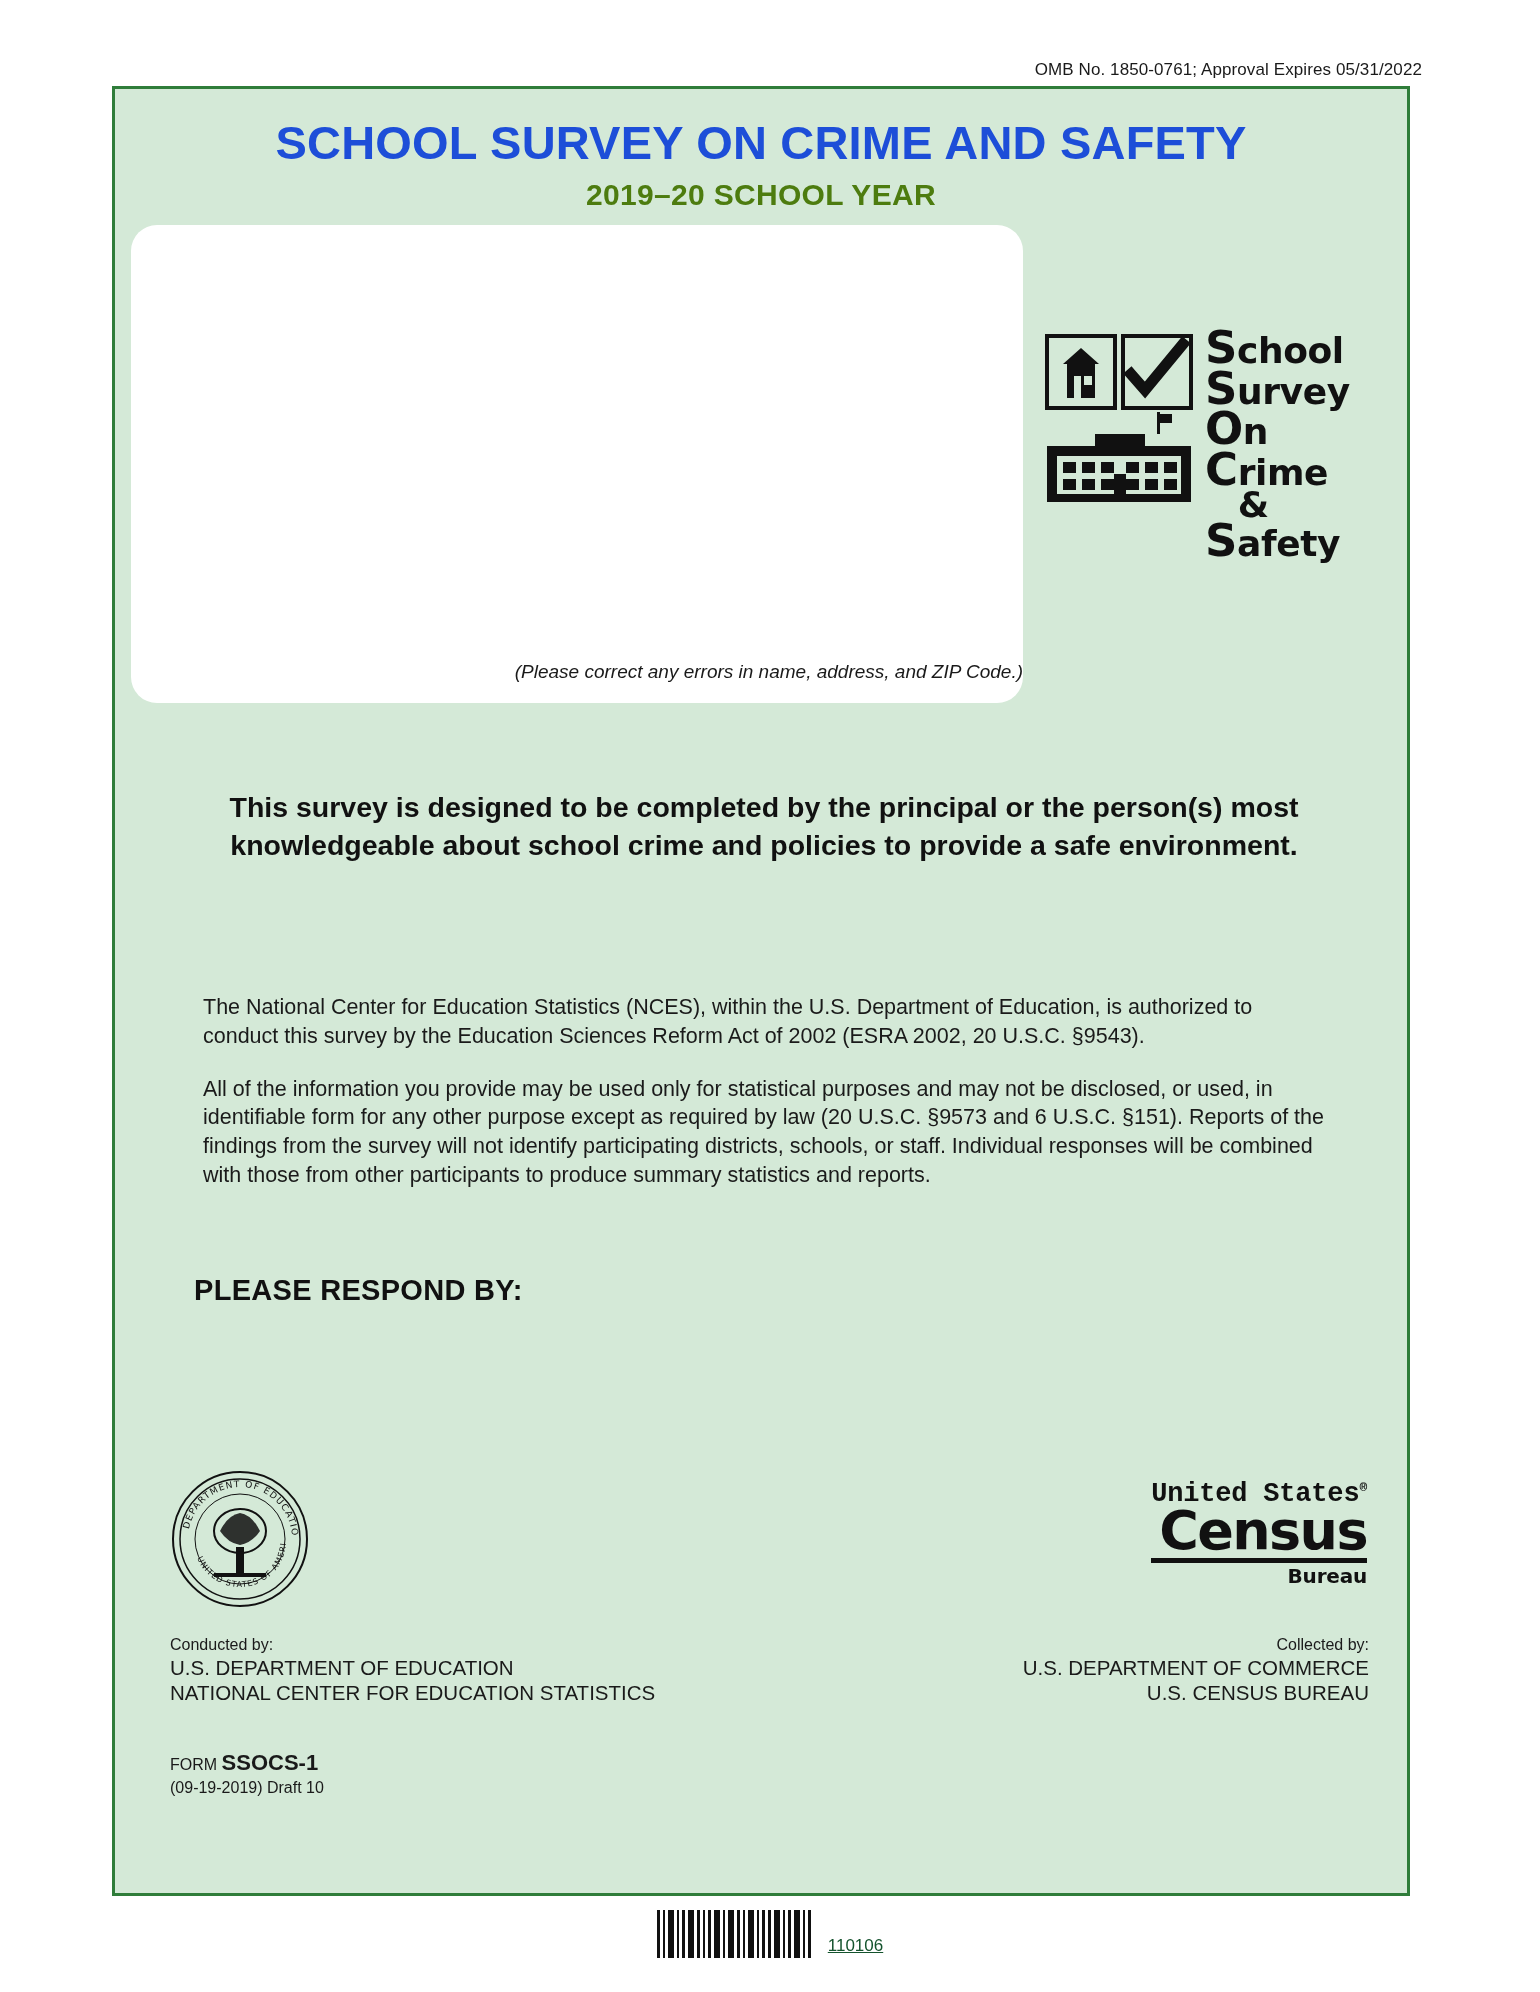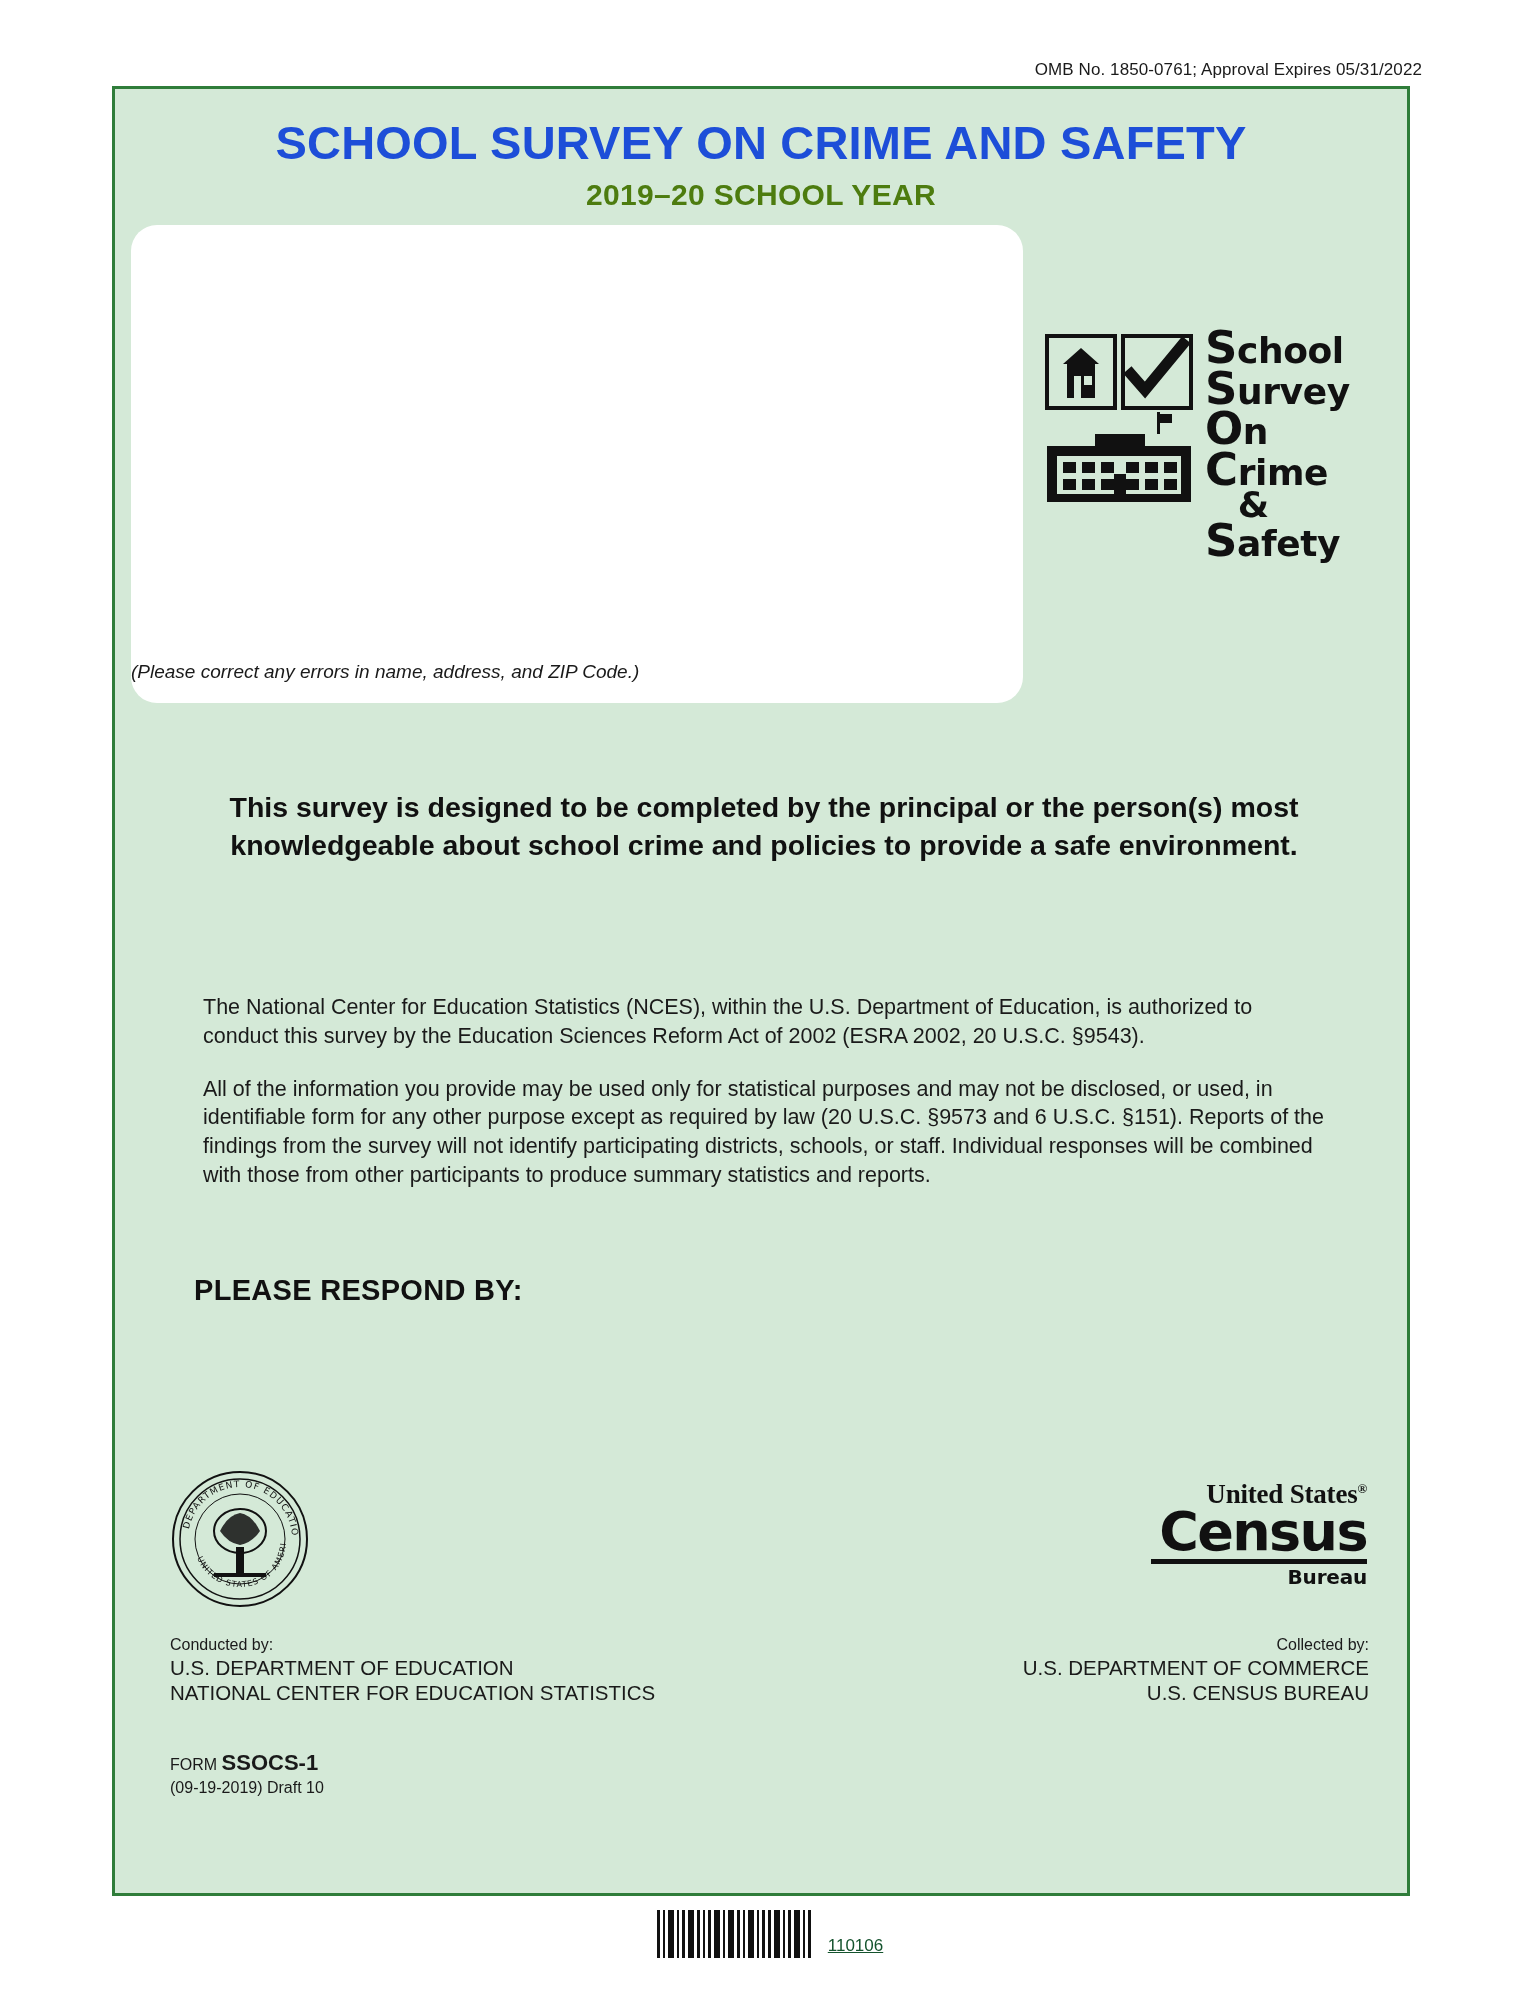--- a/index.html
+++ b/index.html
@@ -65,21 +65,21 @@
     top: 136px;
     width: 892px;
     height: 478px;
     background: #ffffff;
     border-radius: 26px;
   }
   .address-note {
     position: absolute;
     width: 100%;
     bottom: 20px;
-    text-align: left;
+    text-align: right;
     font-size: 19px;
     font-style: italic;
     color: #1a1a1a;
     margin-top: 28px;
   }
 
   
   .logo-wrap {
     position: absolute;
     right: 42px;
@@ -171,21 +171,21 @@
   .census-logo {
     position: absolute;
     right: 40px;
     top: 1390px;
     width: 270px;
     text-align: right;
   }
   .census-logo .us {
     font-size: 27px;
     font-weight: bold;
-    font-family: Liberation Serif, serif;
+    font-family: Liberation Mono, monospace;
     letter-spacing: -0.2px;
   }
   .census-logo .us sup {
     font-size: 13px;
     vertical-align: super;
   }
   .census-logo .census {
     font-size: 54px;
     font-weight: bold;
     font-family: "DejaVu Sans", sans-serif;

